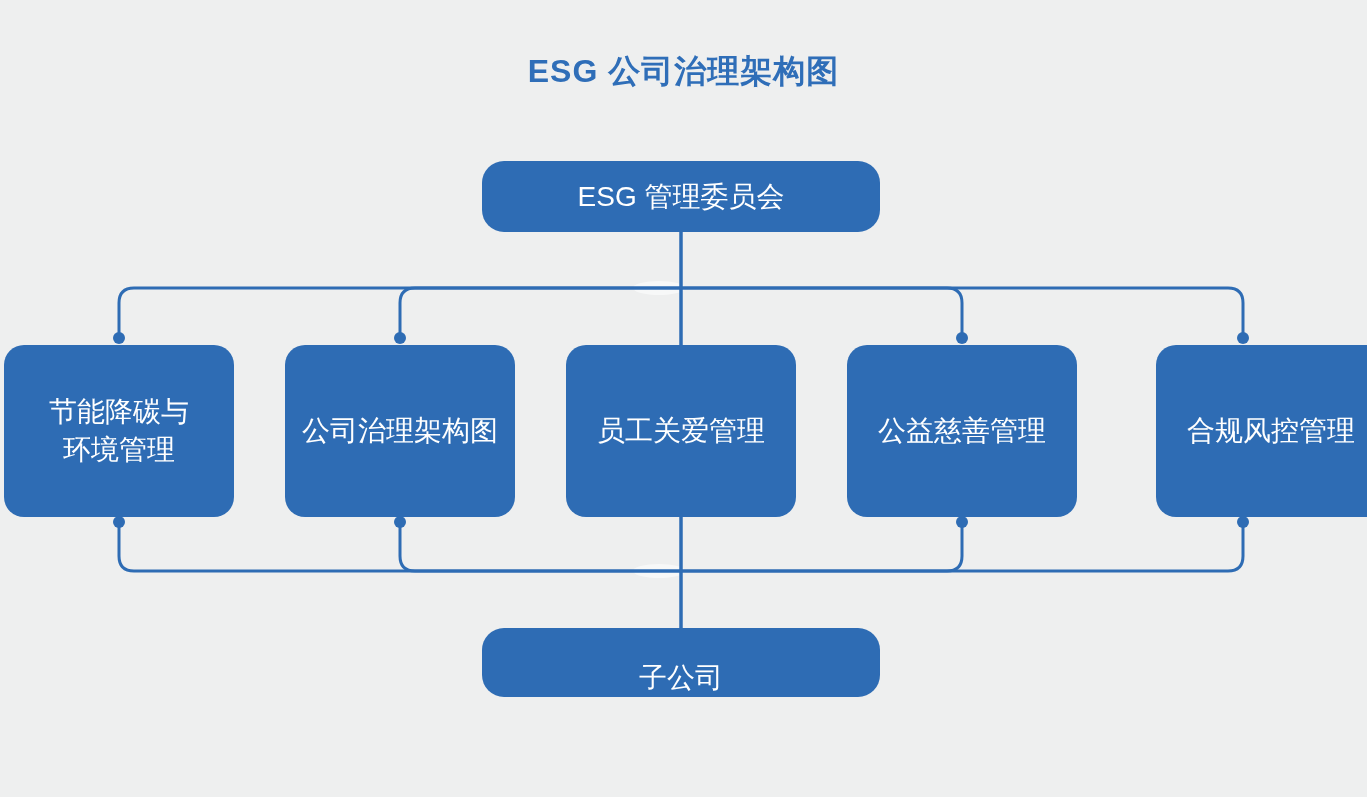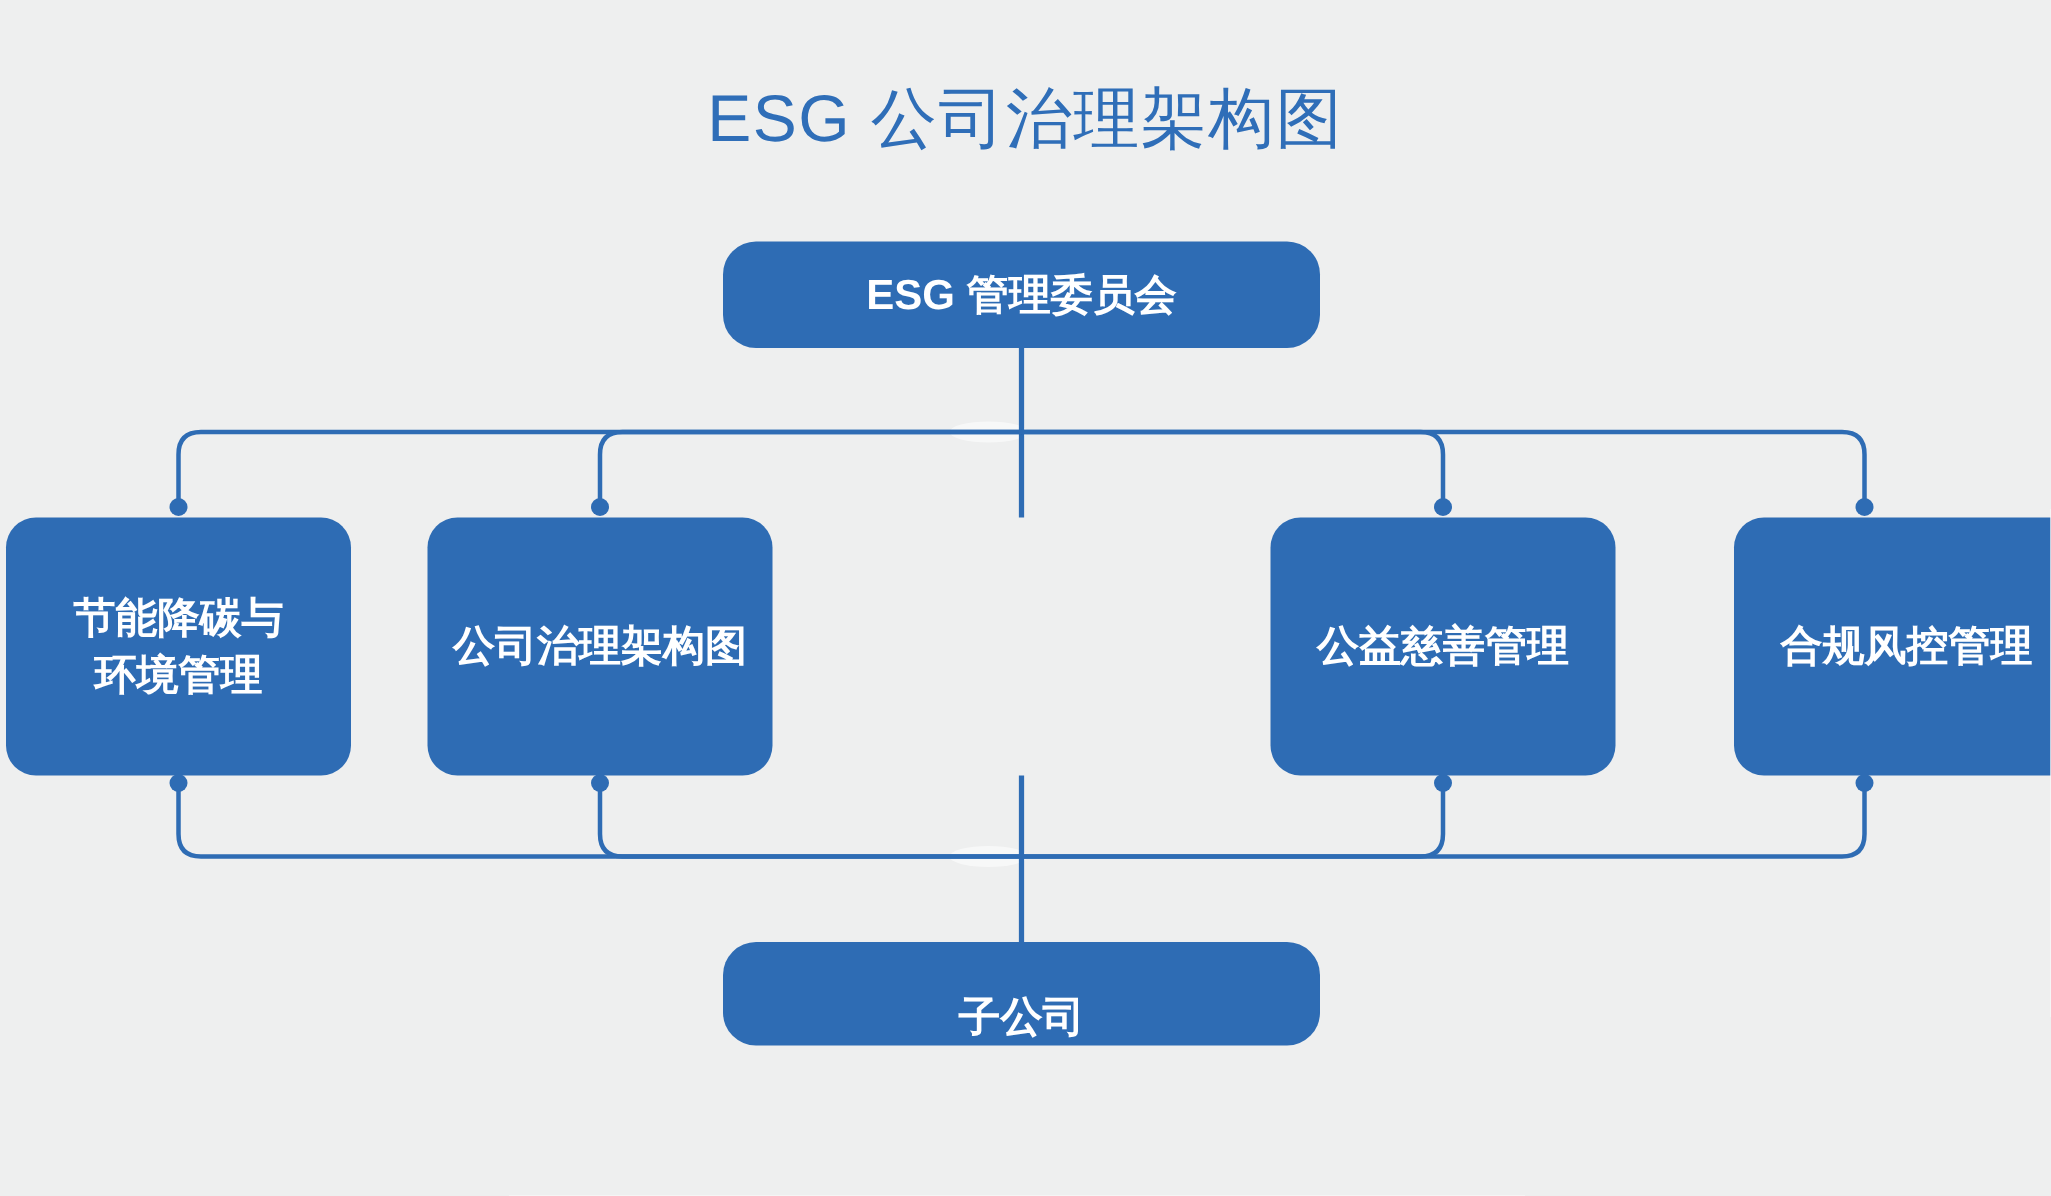--- a/index.html
+++ b/index.html
@@ -8,22 +8,22 @@
     width: 1367px;
     height: 797px;
     background: var(--bg, #EEEFEF);
     font-family: "Liberation Sans", "DejaVu Sans", sans-serif;
     overflow: hidden;
   }
   .title {
     position: absolute;
     left: 0; right: 0; top: 50px;
     text-align: center;
-    font-size: 44px;
-    font-weight: normal;
+    font-size: 32px;
+    font-weight: bold;
     letter-spacing: 1px;
     color: var(--title, #2F6EB8);
   }
   svg.connectors {
     position: absolute;
     left: 0; top: 0;
     width: 1367px; height: 797px;
   }
   svg.connectors path {
     fill: none;
@@ -34,21 +34,21 @@
   svg.connectors circle { fill: var(--line, #2E6CB4); }
   svg.connectors ellipse { fill: #ffffff; opacity: 0.55; }
   .node {
     position: absolute;
     background: var(--fill, #2E6CB4);
     color: var(--node-text, #ffffff);
     display: flex;
     align-items: center;
     justify-content: center;
     text-align: center;
-    font-weight: bold;
+    font-weight: normal;
     box-sizing: border-box;
   }
   .node .label { white-space: pre-line; }
   .node.root, .node.bottom {
     left: 482px;
     width: 398px;
     height: 71px;
     border-radius: 22px;
     font-size: 28px;
   }
@@ -106,20 +106,23 @@
     <span class="label">ESG 管理委员会</span>
   </div>
 
   <div class="node dept dept-0">
     <span class="label">节能降碳与
 环境管理</span>
   </div>
   <div class="node dept dept-1">
     <span class="label">公司治理架构图</span>
   </div>
+  <div class="node dept dept-2">
+    <span class="label">员工关爱管理</span>
+  </div>
   <div class="node dept dept-3">
     <span class="label">公益慈善管理</span>
   </div>
   <div class="node dept dept-4">
     <span class="label">合规风控管理</span>
   </div>
 
   <div class="node bottom">
     <span class="label">子公司</span>
   </div>

